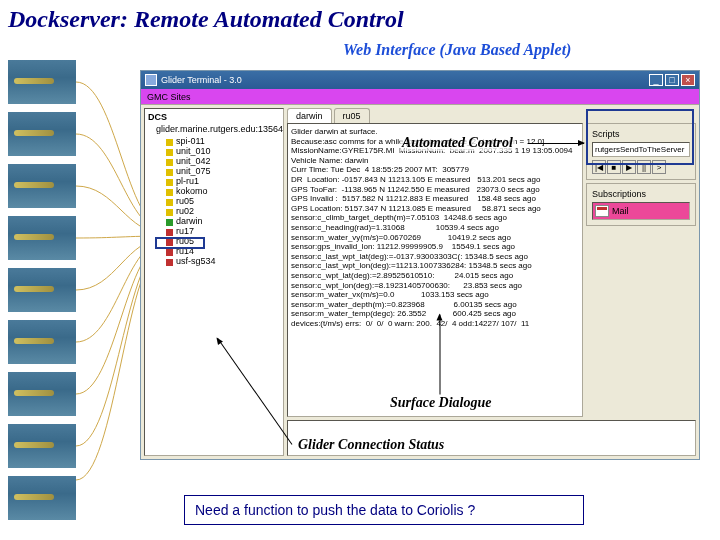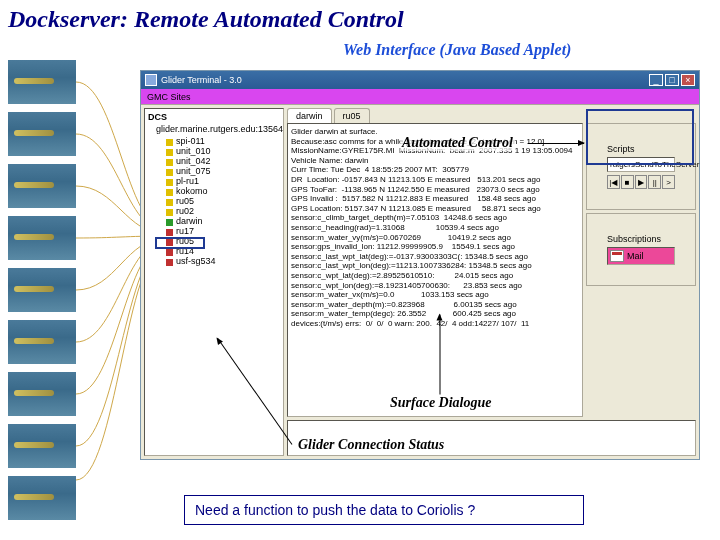--- a/index.html
+++ b/index.html
@@ -29,21 +29,21 @@
 .sq.yellow{background:#e0c000}
 .sq.green{background:#2a9a2a}
 .sq.red{background:#c03030}
 .main-panel{flex:1;display:flex;flex-direction:column;margin:3px 3px 3px 0}
 .tabs{display:flex;gap:2px;font-size:9px}
 .tab{background:#ece9d8;border:1px solid #aca899;border-bottom:none;padding:2px 8px;border-radius:3px 3px 0 0}
 .tab.active{background:#fff}
 .content-area{flex:1;display:flex;gap:3px}
 .log-panel{flex:1;background:#fff;border:1px inset #aca899;padding:3px;font-family:"Courier New",monospace;font-size:8px;line-height:1.2;overflow:hidden;white-space:pre;position:relative}
 .right-panel{width:110px;display:flex;flex-direction:column;gap:3px}
-.panel-box{background:#ece9d8;border:1px solid #aca899;padding:20px;font-size:9px}
+.panel-box{background:#ece9d8;border:1px solid #aca899;padding:5px;font-size:9px}
 .panel-title{font-size:9px;margin-bottom:3px}
 .script-row{background:#fff;border:1px inset #aca899;padding:2px;font-size:8px;margin-bottom:3px}
 .media-btns{display:flex;gap:1px}
 .media-btn{width:14px;height:14px;border:1px solid #888;background:#ece9d8;font-size:8px;display:flex;align-items:center;justify-content:center}
 .sub-row{display:flex;align-items:center;gap:3px;background:#ec4899;border:1px inset #aca899;padding:2px}
 .sub-icon{width:14px;height:12px;background:#fff;border:1px solid #888;position:relative}
 .sub-icon::before{content:"";position:absolute;left:1px;top:1px;width:10px;height:3px;background:#c03030}
 .callout{position:absolute;font-family:"Times New Roman",serif;font-weight:700;font-style:italic;color:#000;font-size:14px;background:rgba(255,255,255,0.7);padding:0 2px}
 .annot-box{position:absolute;border:2px solid #1f3a93}
 .arrow-line{position:absolute;background:#000;height:1px;transform-origin:left center}

